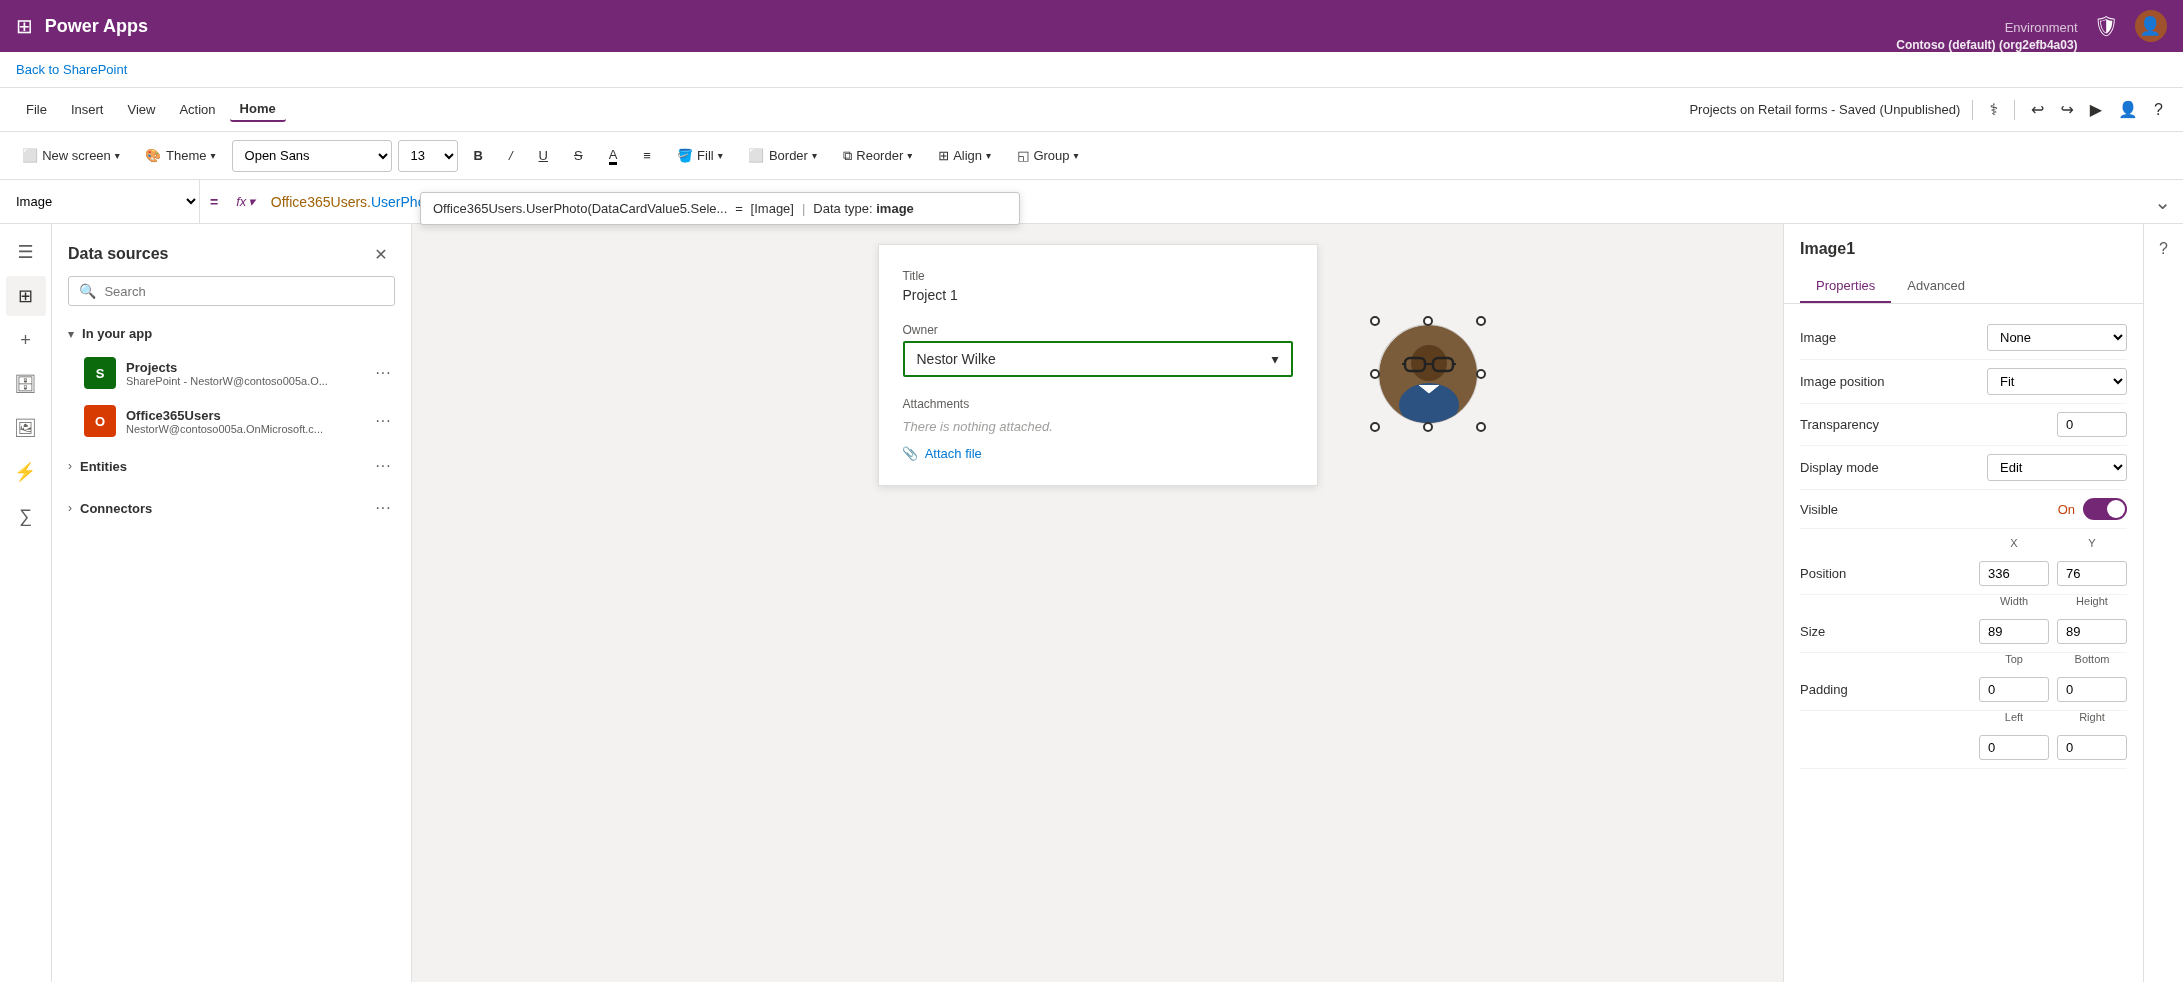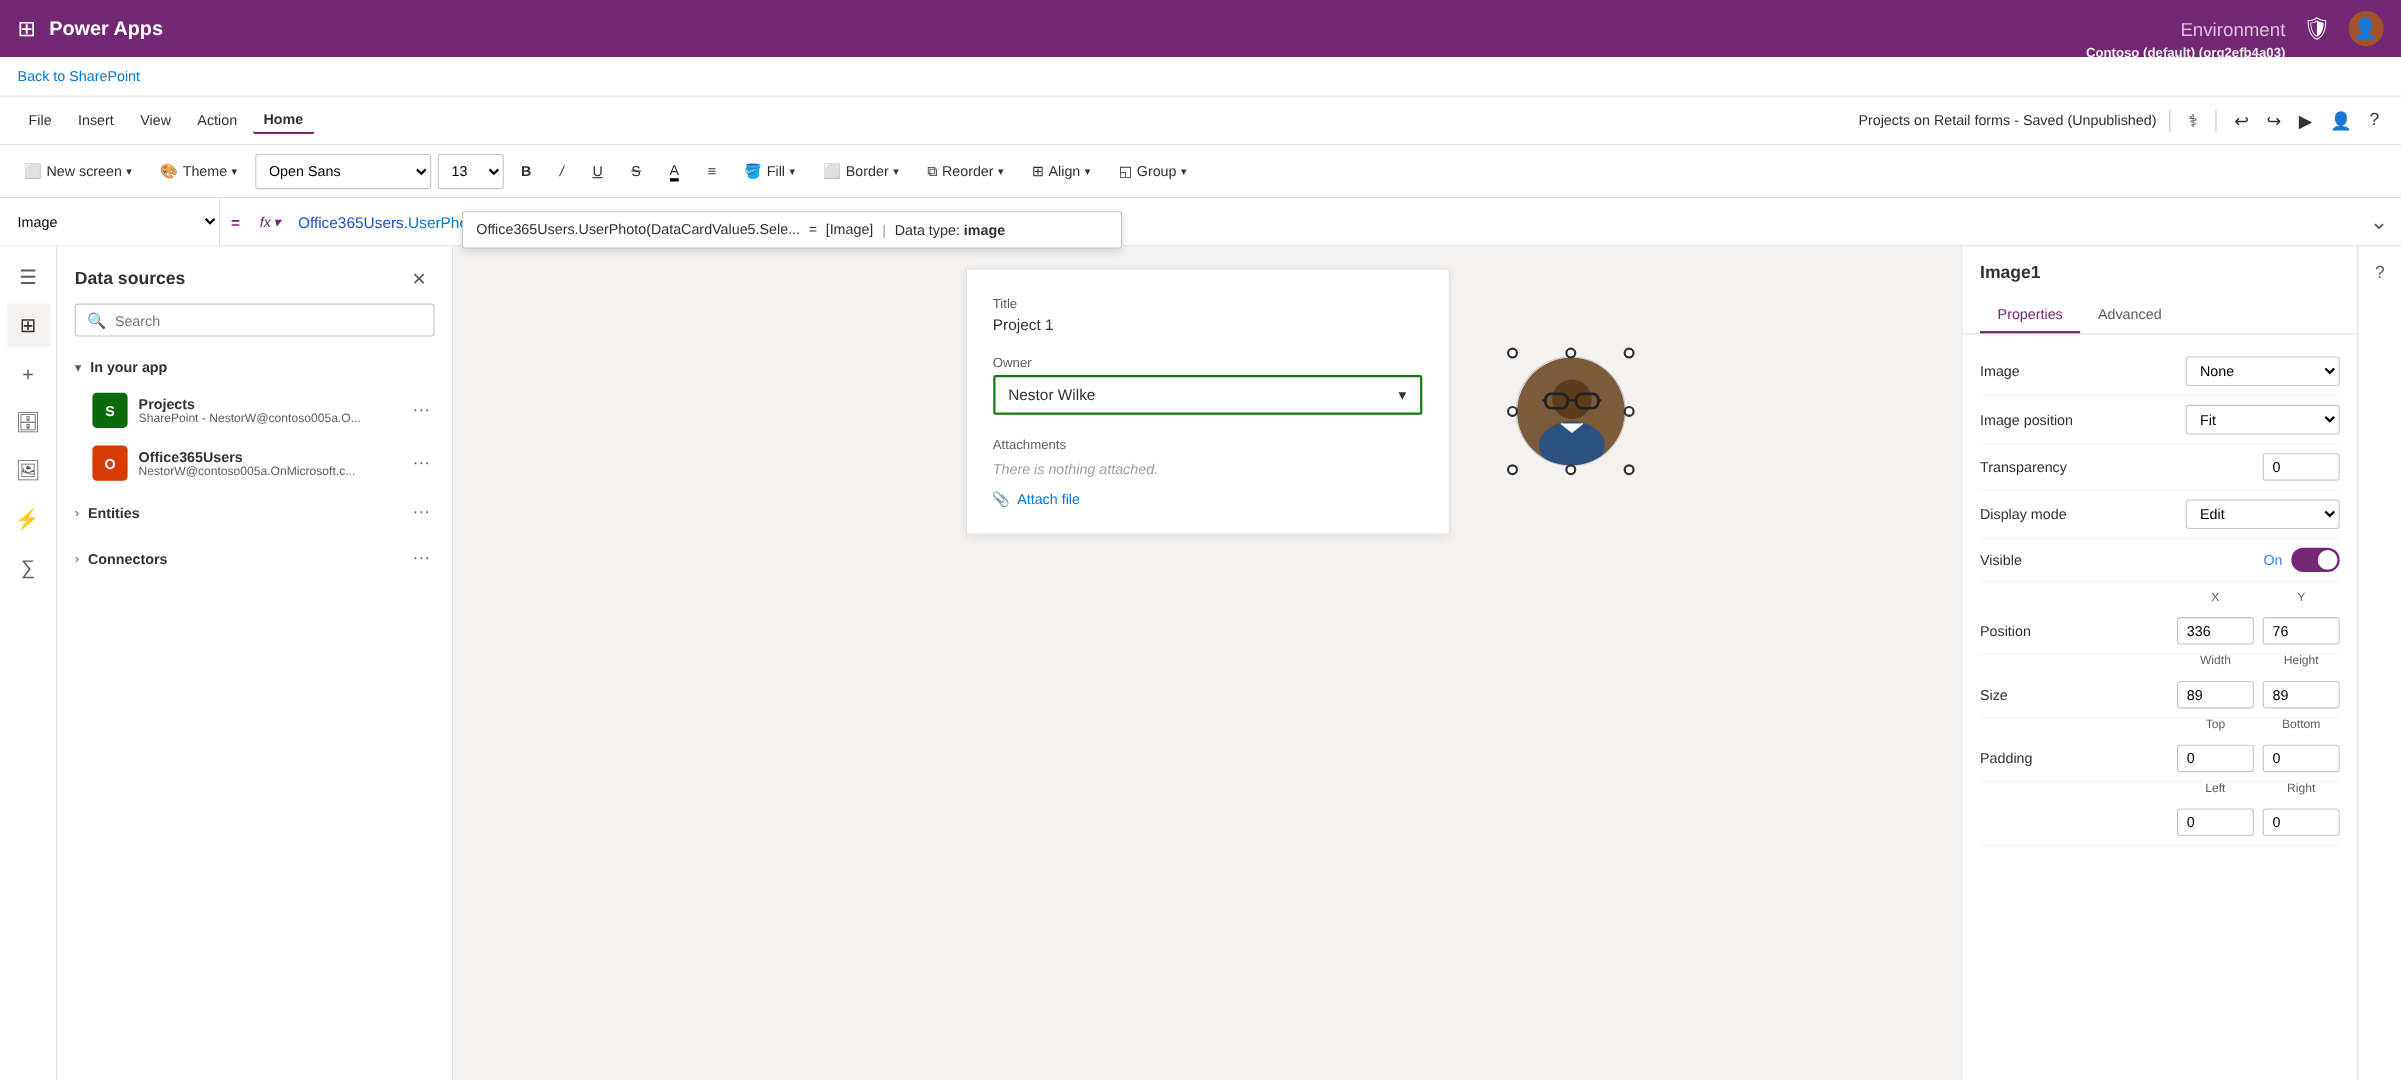--- a/index.html
+++ b/index.html
@@ -396,21 +396,21 @@
     .toggle-on::after {
       content: '';
       position: absolute;
       right: 2px;
       top: 2px;
       width: 18px;
       height: 18px;
       background: white;
       border-radius: 50%;
     }
-    .toggle-label { font-size: 13px; color: #3b82f6; }
+    .toggle-label { font-size: 13px; color: #c2410c; }
     .prop-row-2col {
       display: flex;
       align-items: center;
       padding: 8px 0;
       border-bottom: 1px solid #f3f2f1;
       gap: 8px;
     }
     .prop-2col-label { font-size: 13px; color: #323130; flex: 1; }
     .prop-2col-inputs {
       display: flex;
@@ -450,21 +450,21 @@
   </style>
 </head>
 <body>
 
 <div class="top-bar">
   <span class="top-bar-grid">⊞</span>
   <span class="app-title">Power Apps</span>
   <div class="top-bar-spacer"></div>
   <div class="top-bar-right">
     <div class="env-info">
-      <div style="font-size:17px;opacity:0.8;margin-top:21px;">Environment</div>
+      <div style="font-size:13px;opacity:0.8;margin-top:21px;">Environment</div>
       <div style="font-size:12px;font-weight:600;">Contoso (default) (org2efb4a03)</div>
     </div>
     <div class="shield-icon">🛡</div>
     <div class="avatar">
       <span style="font-size:18px;">👤</span>
     </div>
   </div>
 </div>
 
 <div class="breadcrumb-bar">
@@ -556,21 +556,21 @@
 <div class="formula-bar">
   <select class="formula-property-select">
     <option>Image</option>
   </select>
   <span class="formula-eq">=</span>
   <span class="formula-fx">
     <em>fx</em>
     <span>▾</span>
   </span>
   <div class="formula-bar-content">
-    <span style="color:#1d4ed8;">Office365Users.</span>
+    <span style="color:#a16207;">Office365Users.</span>
       <span style="color:#0078d4;">UserPhoto</span>
       <span style="color:#323130;">(</span>
       <span style="background:#ddeeff;border-bottom:2px solid #0078d4;color:#323130;">DataCardValue5</span>
       <span style="color:#323130;">.Selected.Email)</span>
   </div>
   <span style="font-size:20px;color:#605e5c;padding-right:12px;cursor:pointer;">⌄</span>
 </div>
 
 <div class="formula-autocomplete">
   <span class="autocomplete-code">

